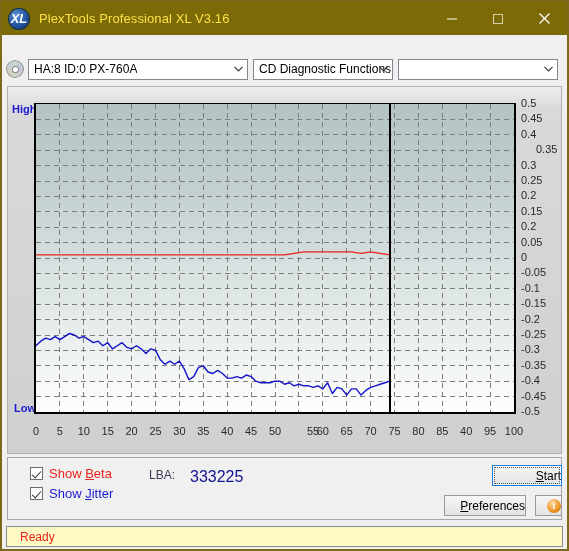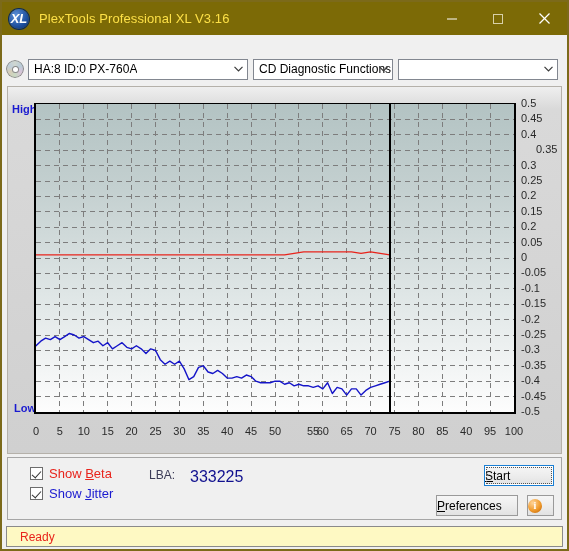--- a/index.html
+++ b/index.html
@@ -266,21 +266,22 @@
   }
   .btn {
     position: absolute;
     background: linear-gradient(180deg,#f6f6f6 0%, #ededed 50%, #e2e2e2 100%);
     border: 1px solid #9a9a9a;
     box-sizing: border-box;
     font-size: 12px;
     color: #000000;
     display: flex;
     align-items: center;
-    justify-content: flex-start;
+    justify-content: flex-end;
+    margin-left: 8px;
   }
   .btn u { text-decoration: underline; }
   #btn-start {
     left: 476px; top: 7px;
     width: 70px; height: 21px;
     border: 1px solid #1a7fd4;
     outline: none;
     box-shadow: inset 0 0 0 1px #ffffff;
   }
   #btn-start .focus-ring {

